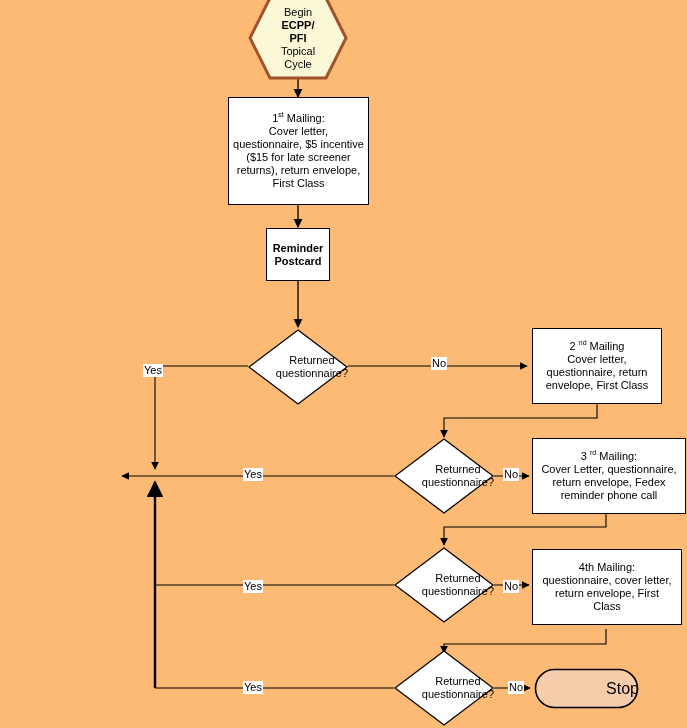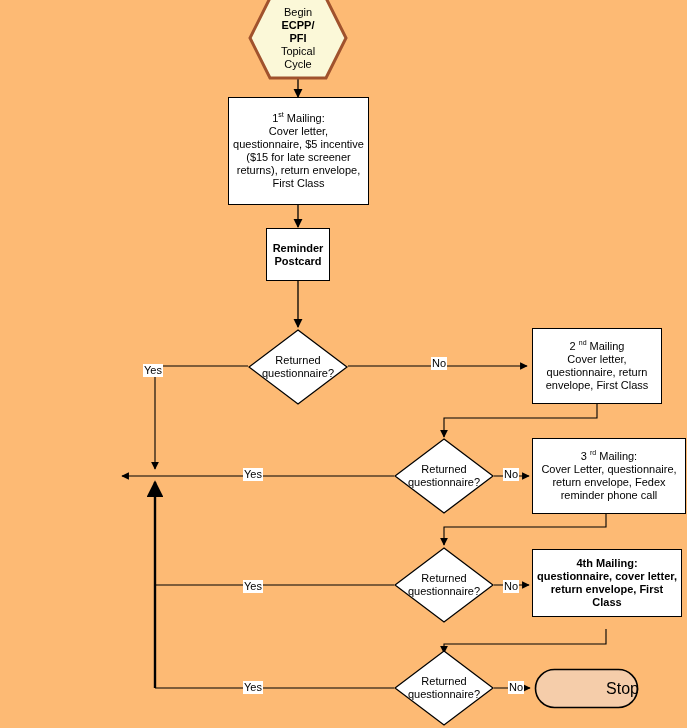--- a/index.html
+++ b/index.html
@@ -82,21 +82,21 @@
     top: 0;
   }
   .decwrap .declabel {
     position: absolute;
     left: 0;
     top: 0;
     width: 100%;
     height: 100%;
     display: flex;
     align-items: center;
-    justify-content: center;
+    justify-content: flex-end;
     text-align: center;
     font-size: 11px;
     line-height: 13px;
     color: #000000;
   }
   
   .stopwrap {
     position: absolute;
   }
   .stopwrap svg {
@@ -222,21 +222,21 @@
 
   <div class="decwrap" style="left:394px; top:547px; width:100px; height:76px;">
     <svg width="100" height="76" viewBox="0 0 100 76">
       <polygon points="50,1 99,38 50,75 1,38" fill="#ffffff" stroke="#000000" stroke-width="1.3"></polygon>
     </svg>
     <div class="declabel">
       <span class="txt">Returned<br>questionnaire?</span>
     </div>
   </div>
 
-  <div class="node proc" style="left:532px; top:549px; width:150px; height:68px;font-weight:bold;">
+  <div class="node proc" style="left:532px; top:549px; width:150px; height:76px;">
     <span class="txt">4th Mailing:<br>questionnaire, cover letter,<br>return envelope, First<br>Class</span>
   </div>
 
   <div class="decwrap" style="left:394px; top:650px; width:100px; height:76px;">
     <svg width="100" height="76" viewBox="0 0 100 76">
       <polygon points="50,1 99,38 50,75 1,38" fill="#ffffff" stroke="#000000" stroke-width="1.3"></polygon>
     </svg>
     <div class="declabel">
       <span class="txt">Returned<br>questionnaire?</span>
     </div>

